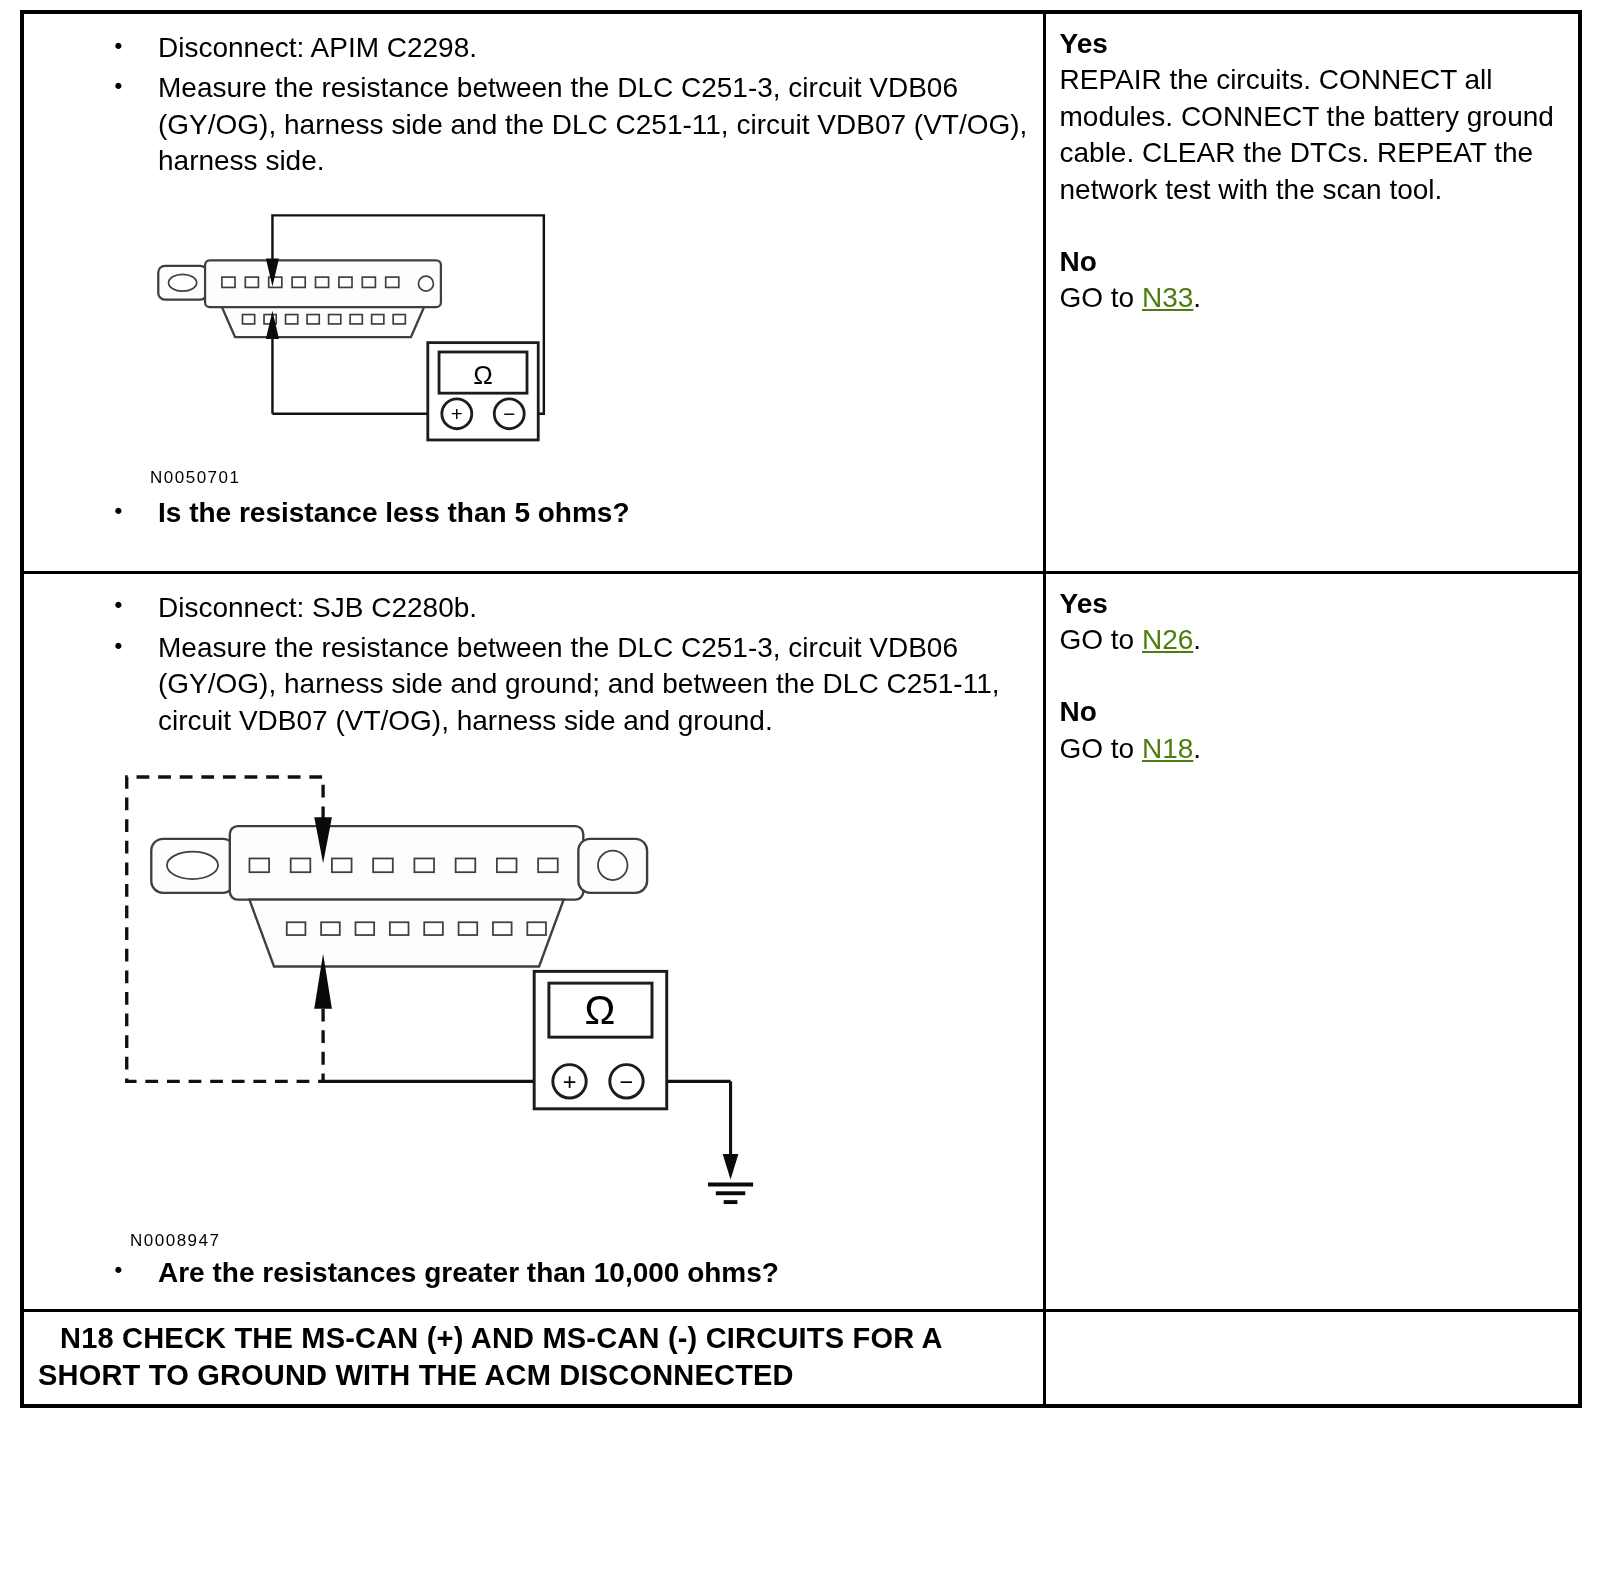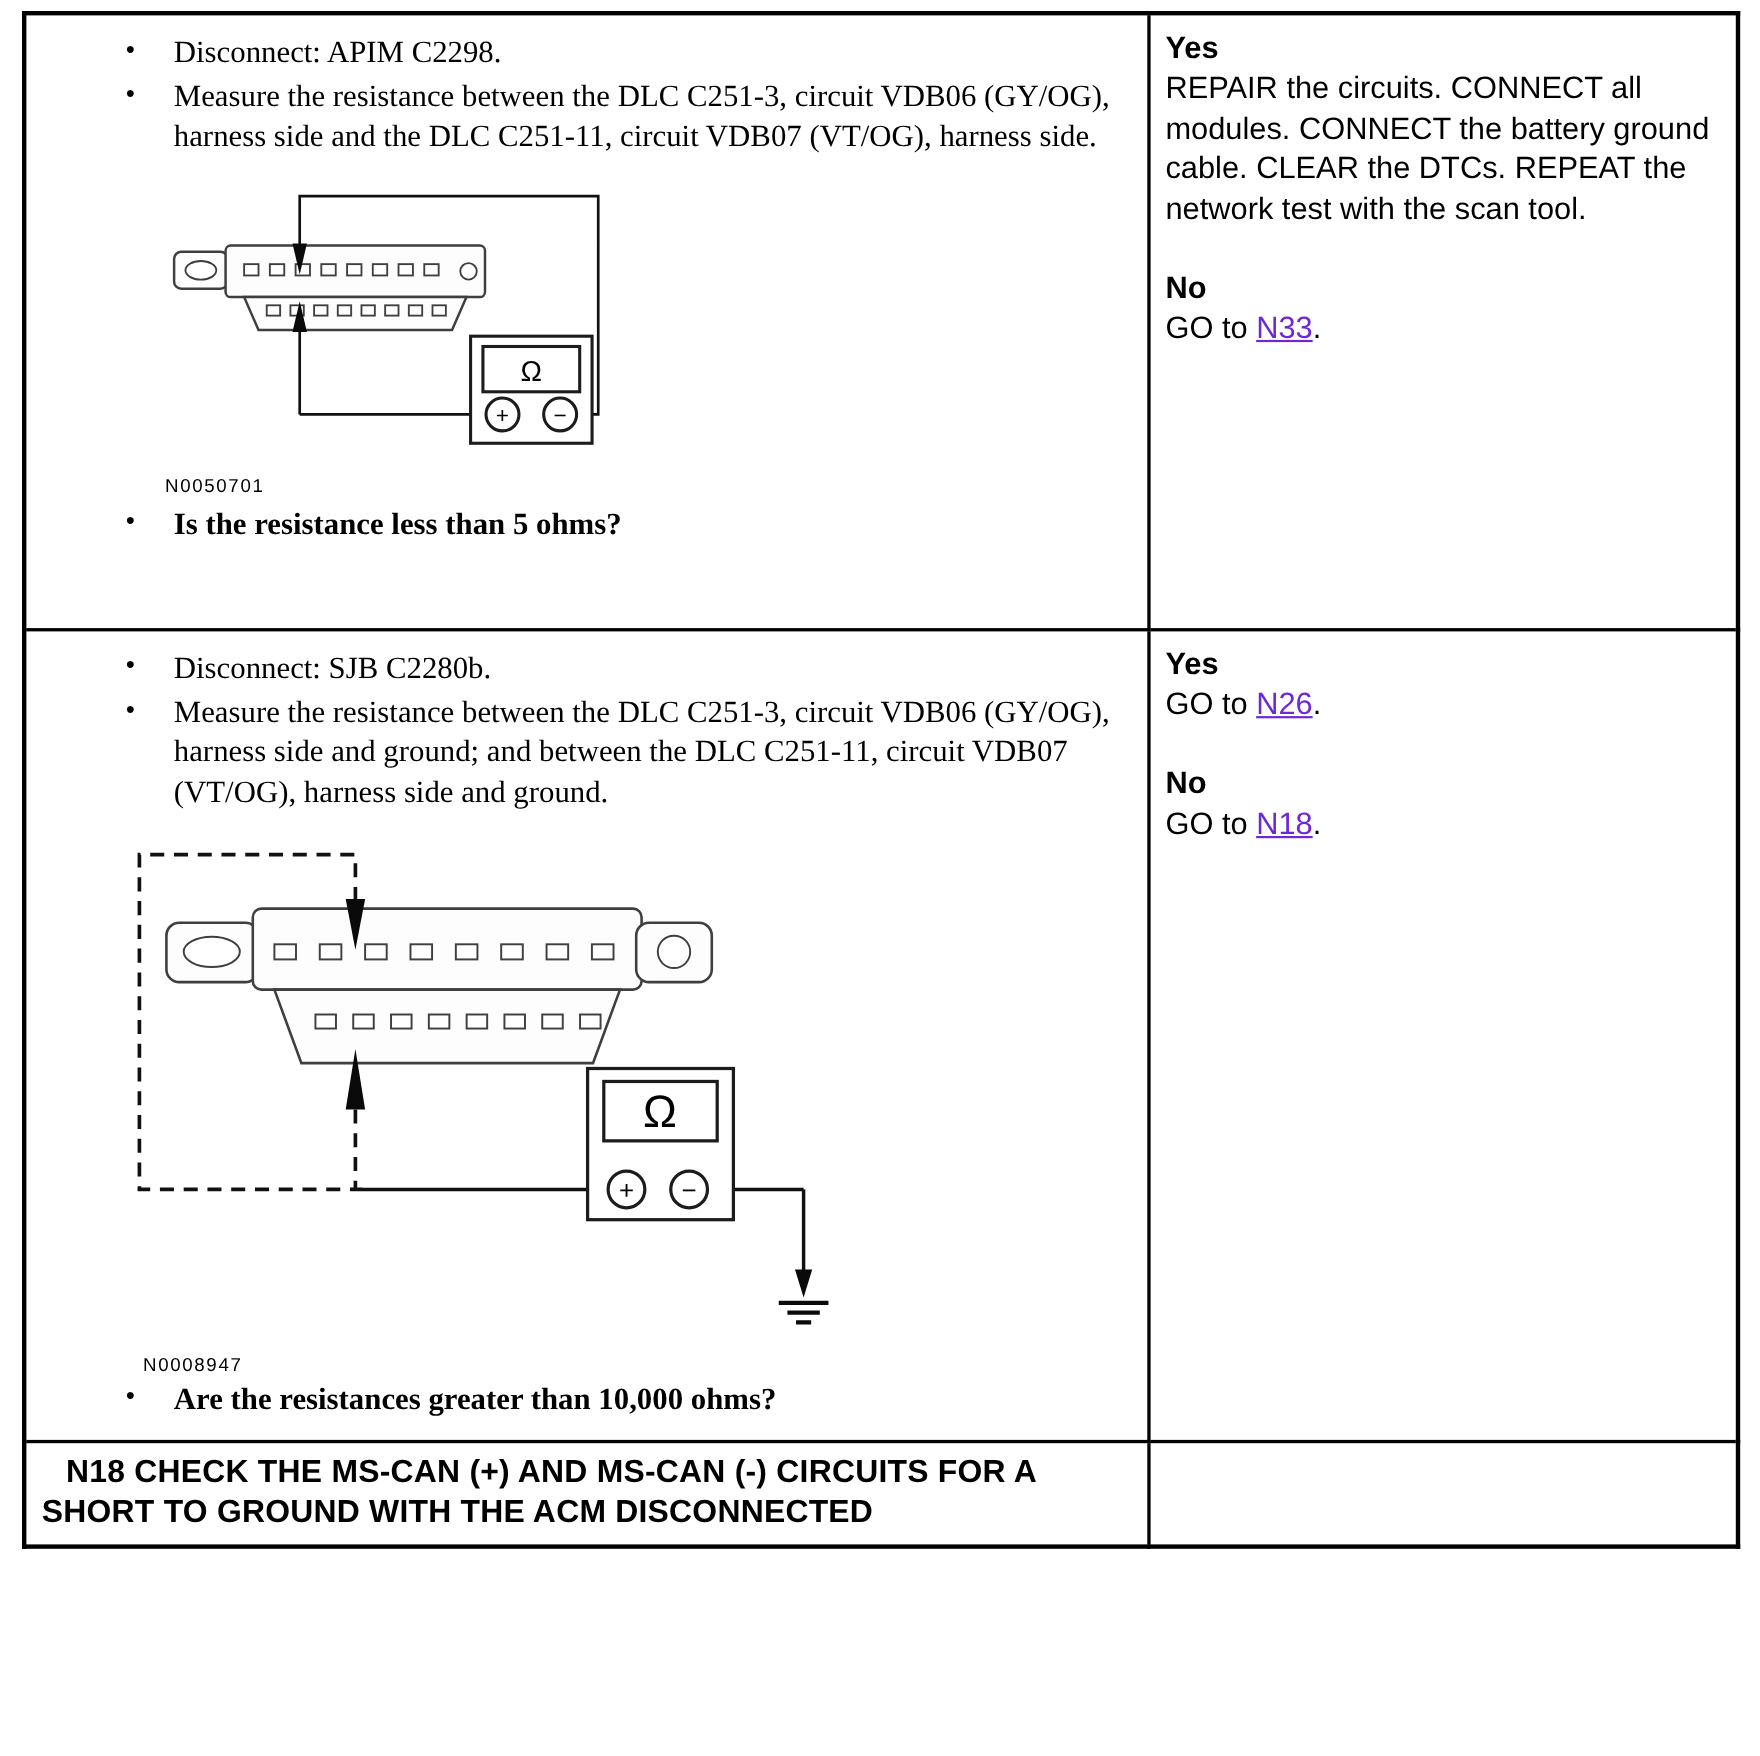--- a/index.html
+++ b/index.html
@@ -48,21 +48,20 @@
   td.body-right {
     padding: 12px 14px 6px 14px;
     font-size: 28px;
     line-height: 1.3;
   }
 
   ul.bullets {
     margin: 0;
     padding: 0 0 0 60px;
     list-style: none;
-    font-family: Liberation Serif, serif;
   }
   ul.bullets li {
     position: relative;
     padding-left: 46px;
     margin: 0 0 4px 0;
   }
   ul.bullets li::before {
     content: "●";
     position: absolute;
     left: 2px;
@@ -76,21 +75,21 @@
   .fig-label {
     font-size: 17px;
     color: #000000;
     letter-spacing: 1.5px;
     margin: 4px 0 0 18px;
   }
 
   .ans-label { font-weight: bold; }
   .ans-gap { height: 36px; }
   a.go-link {
-    color: #6d28d9;
+    color: #4d7c0f;
     text-decoration: underline;
     cursor: pointer;
   }
 
   svg .wire   { stroke: #111; stroke-width: 2.6; fill: none; }
   svg .wire3  { stroke: #111; stroke-width: 3.2; fill: none; }
   svg .dash   { stroke: #111; stroke-width: 3.4; fill: none; stroke-dasharray: 13 9; }
   svg .conn   { stroke: #3f3f3f; stroke-width: 2.4; fill: #fdfdfd; }
   svg .pin    { stroke: #3f3f3f; stroke-width: 1.8; fill: #ffffff; }
   svg .meter  { stroke: #1c1c1c; stroke-width: 3; fill: #ffffff; }

